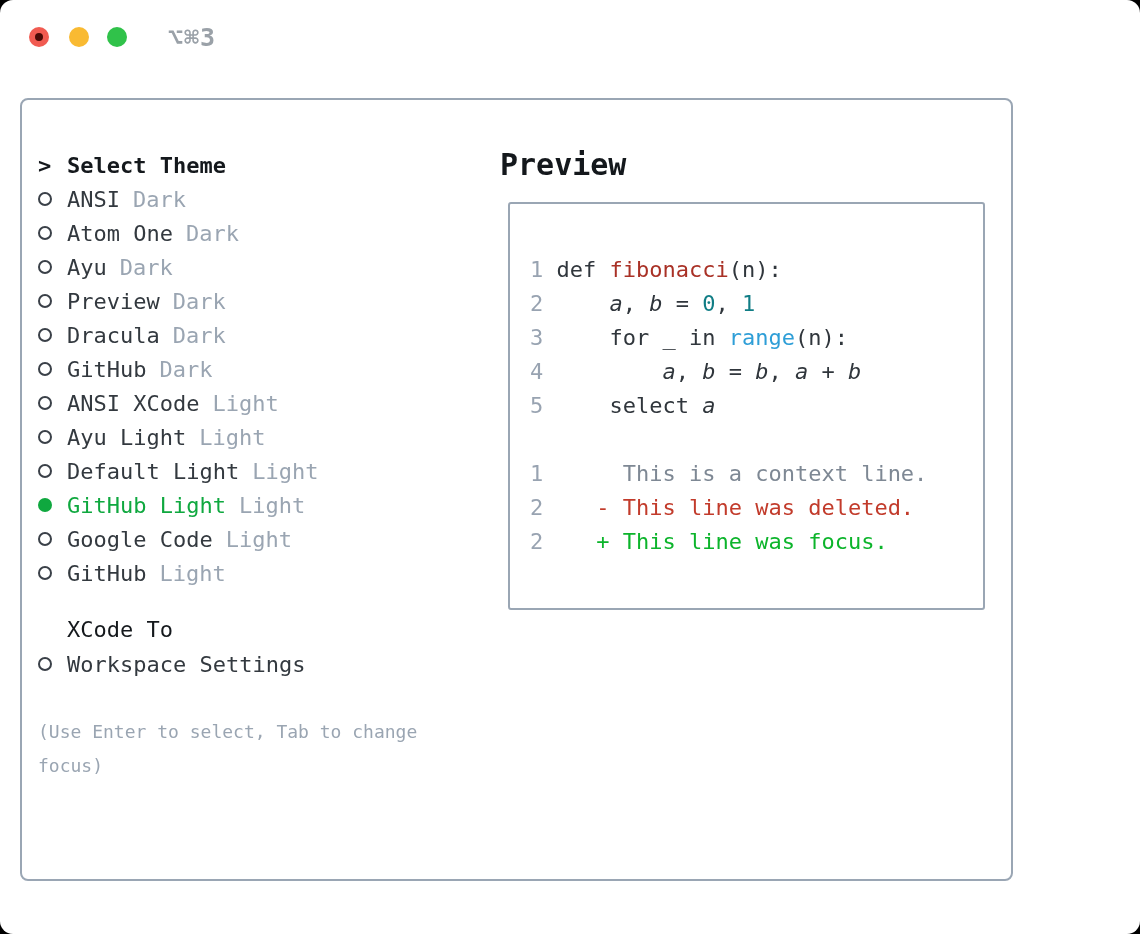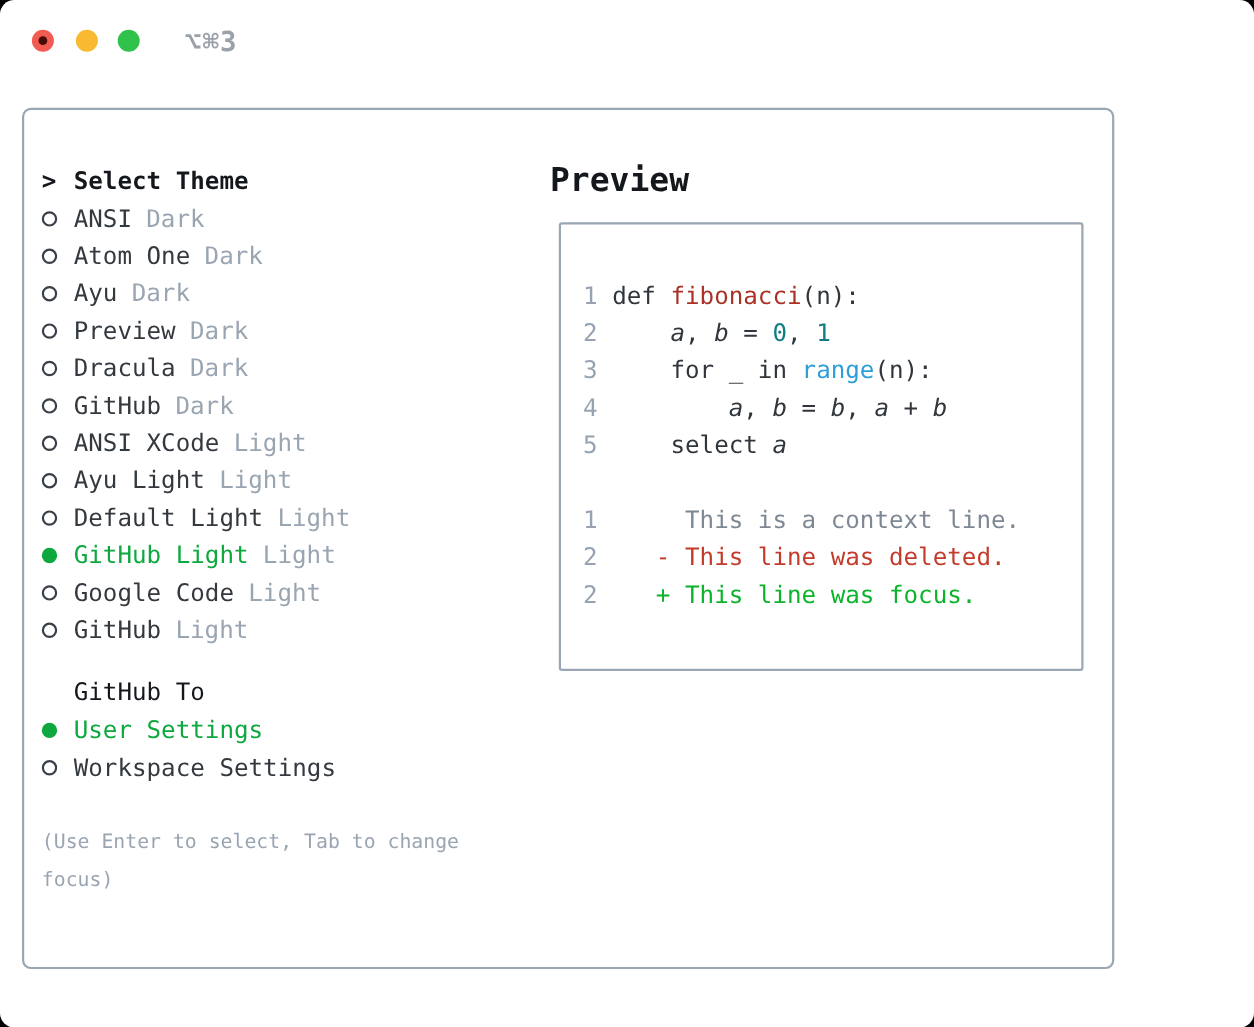--- a/index.html
+++ b/index.html
@@ -94,24 +94,23 @@
           <div class="row"><span class="marker"><span class="radio"></span></span><span class="iname">Dracula</span><span class="variant">Dark</span></div>
           <div class="row"><span class="marker"><span class="radio"></span></span><span class="iname">GitHub</span><span class="variant">Dark</span></div>
           <div class="row"><span class="marker"><span class="radio"></span></span><span class="iname">ANSI XCode</span><span class="variant">Light</span></div>
           <div class="row"><span class="marker"><span class="radio"></span></span><span class="iname">Ayu Light</span><span class="variant">Light</span></div>
           <div class="row"><span class="marker"><span class="radio"></span></span><span class="iname">Default Light</span><span class="variant">Light</span></div>
           <div class="row"><span class="marker"><span class="radio sel"></span></span><span class="iname sel">GitHub Light</span><span class="variant">Light</span></div>
           <div class="row"><span class="marker"><span class="radio"></span></span><span class="iname">Google Code</span><span class="variant">Light</span></div>
           <div class="row"><span class="marker"><span class="radio"></span></span><span class="iname">GitHub</span><span class="variant">Light</span></div>
         </div>
 
-      <div class="apply-header" style="margin-top:0;">GitHub To</div>
+      <div class="apply-header" style="margin-top:0;">XCode To</div>
 
       <div id="apply-list">
-          <div class="row"><span class="marker"><span class="radio sel"></span></span><span class="iname sel">User Settings</span></div>
           <div class="row"><span class="marker"><span class="radio"></span></span><span class="iname">Workspace Settings</span></div>
         </div>
 
       <div class="hint">(Use Enter to select, Tab to change focus)</div>
     </div>
 
     <div class="col-right">
       <div class="preview-title">Preview</div>
       <div class="preview-box">
         <div id="preview-lines">

